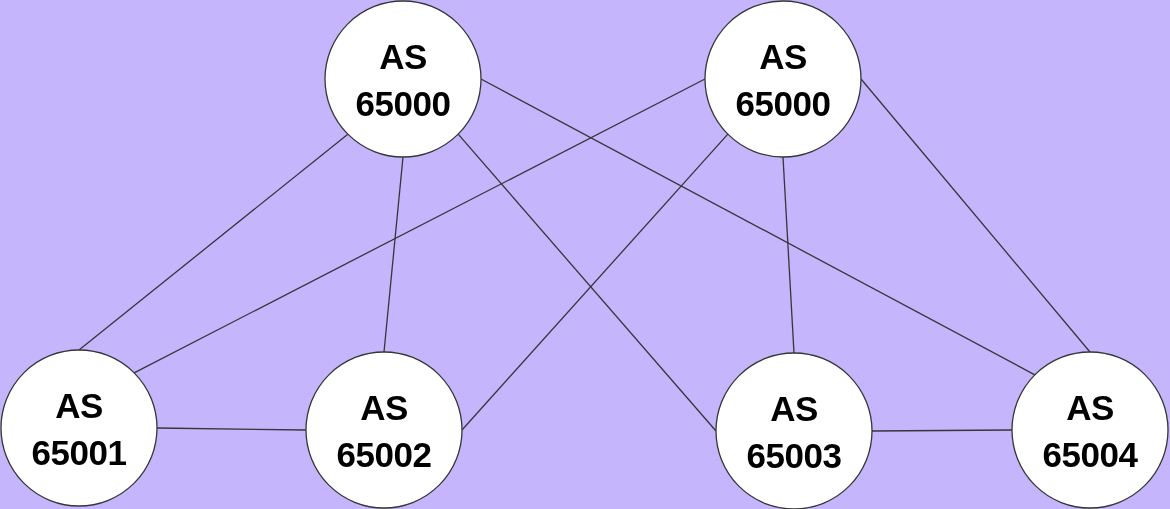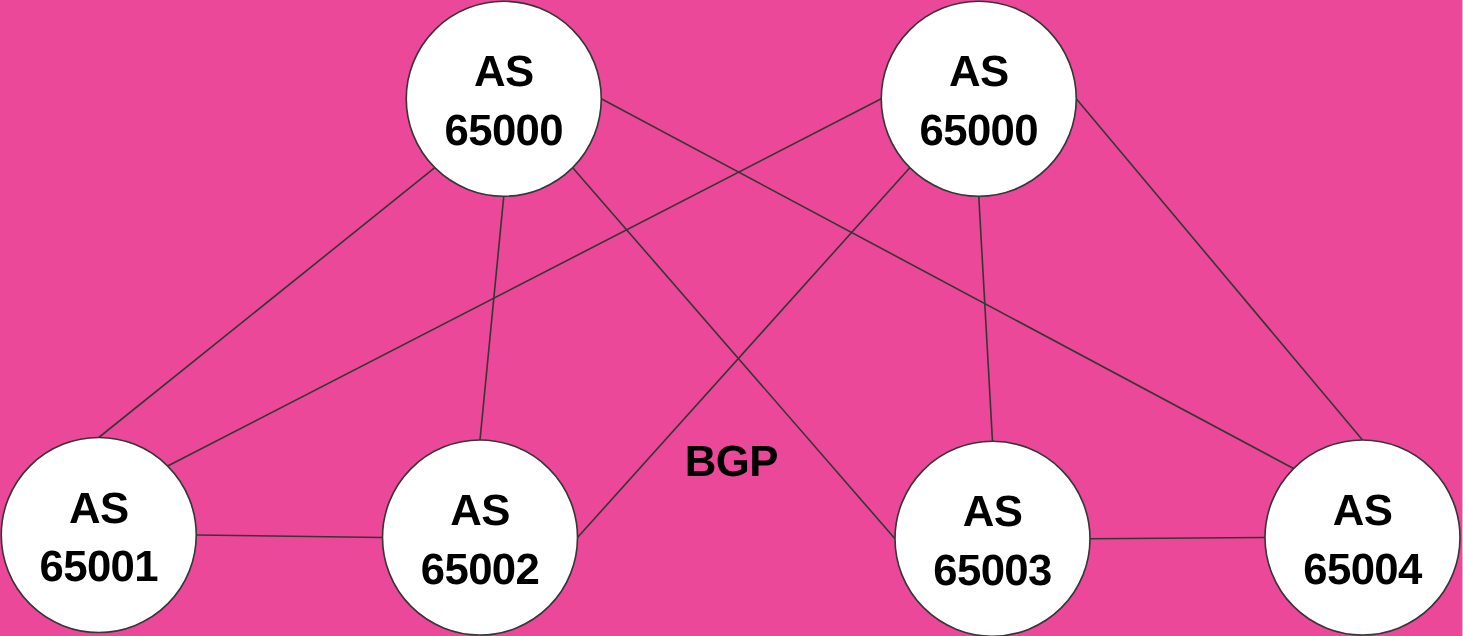--- a/index.html
+++ b/index.html
@@ -5,21 +5,21 @@
   html, body {
     margin: 0;
     padding: 0;
     background: #ffffff;
     font-family: "Liberation Sans", "DejaVu Sans", sans-serif;
   }
   .diagram-canvas {
     position: relative;
     width: 1170px;
     height: 509px;
-    background: #ec4899;
+    background: #c4b5fd;
     overflow: hidden;
   }
   .diagram-canvas svg {
     position: absolute;
     left: 0;
     top: 0;
     width: 1170px;
     height: 509px;
   }
   .node-label {
@@ -78,14 +78,13 @@
         <g>
           <circle cx="794" cy="431" r="78" fill="#ffffff" stroke="#363636" stroke-width="1.3"></circle>
           <text class="node-label" text-anchor="middle"><tspan x="794" y="421">AS</tspan><tspan x="794" y="468">65003</tspan></text>
         </g>
         <g>
           <circle cx="1090" cy="430" r="78" fill="#ffffff" stroke="#363636" stroke-width="1.3"></circle>
           <text class="node-label" text-anchor="middle"><tspan x="1090" y="420">AS</tspan><tspan x="1090" y="467">65004</tspan></text>
         </g>
       </g>
   </svg>
-  <div class="bgp-label">BGP</div>
 </div>
 
 </body></html>

